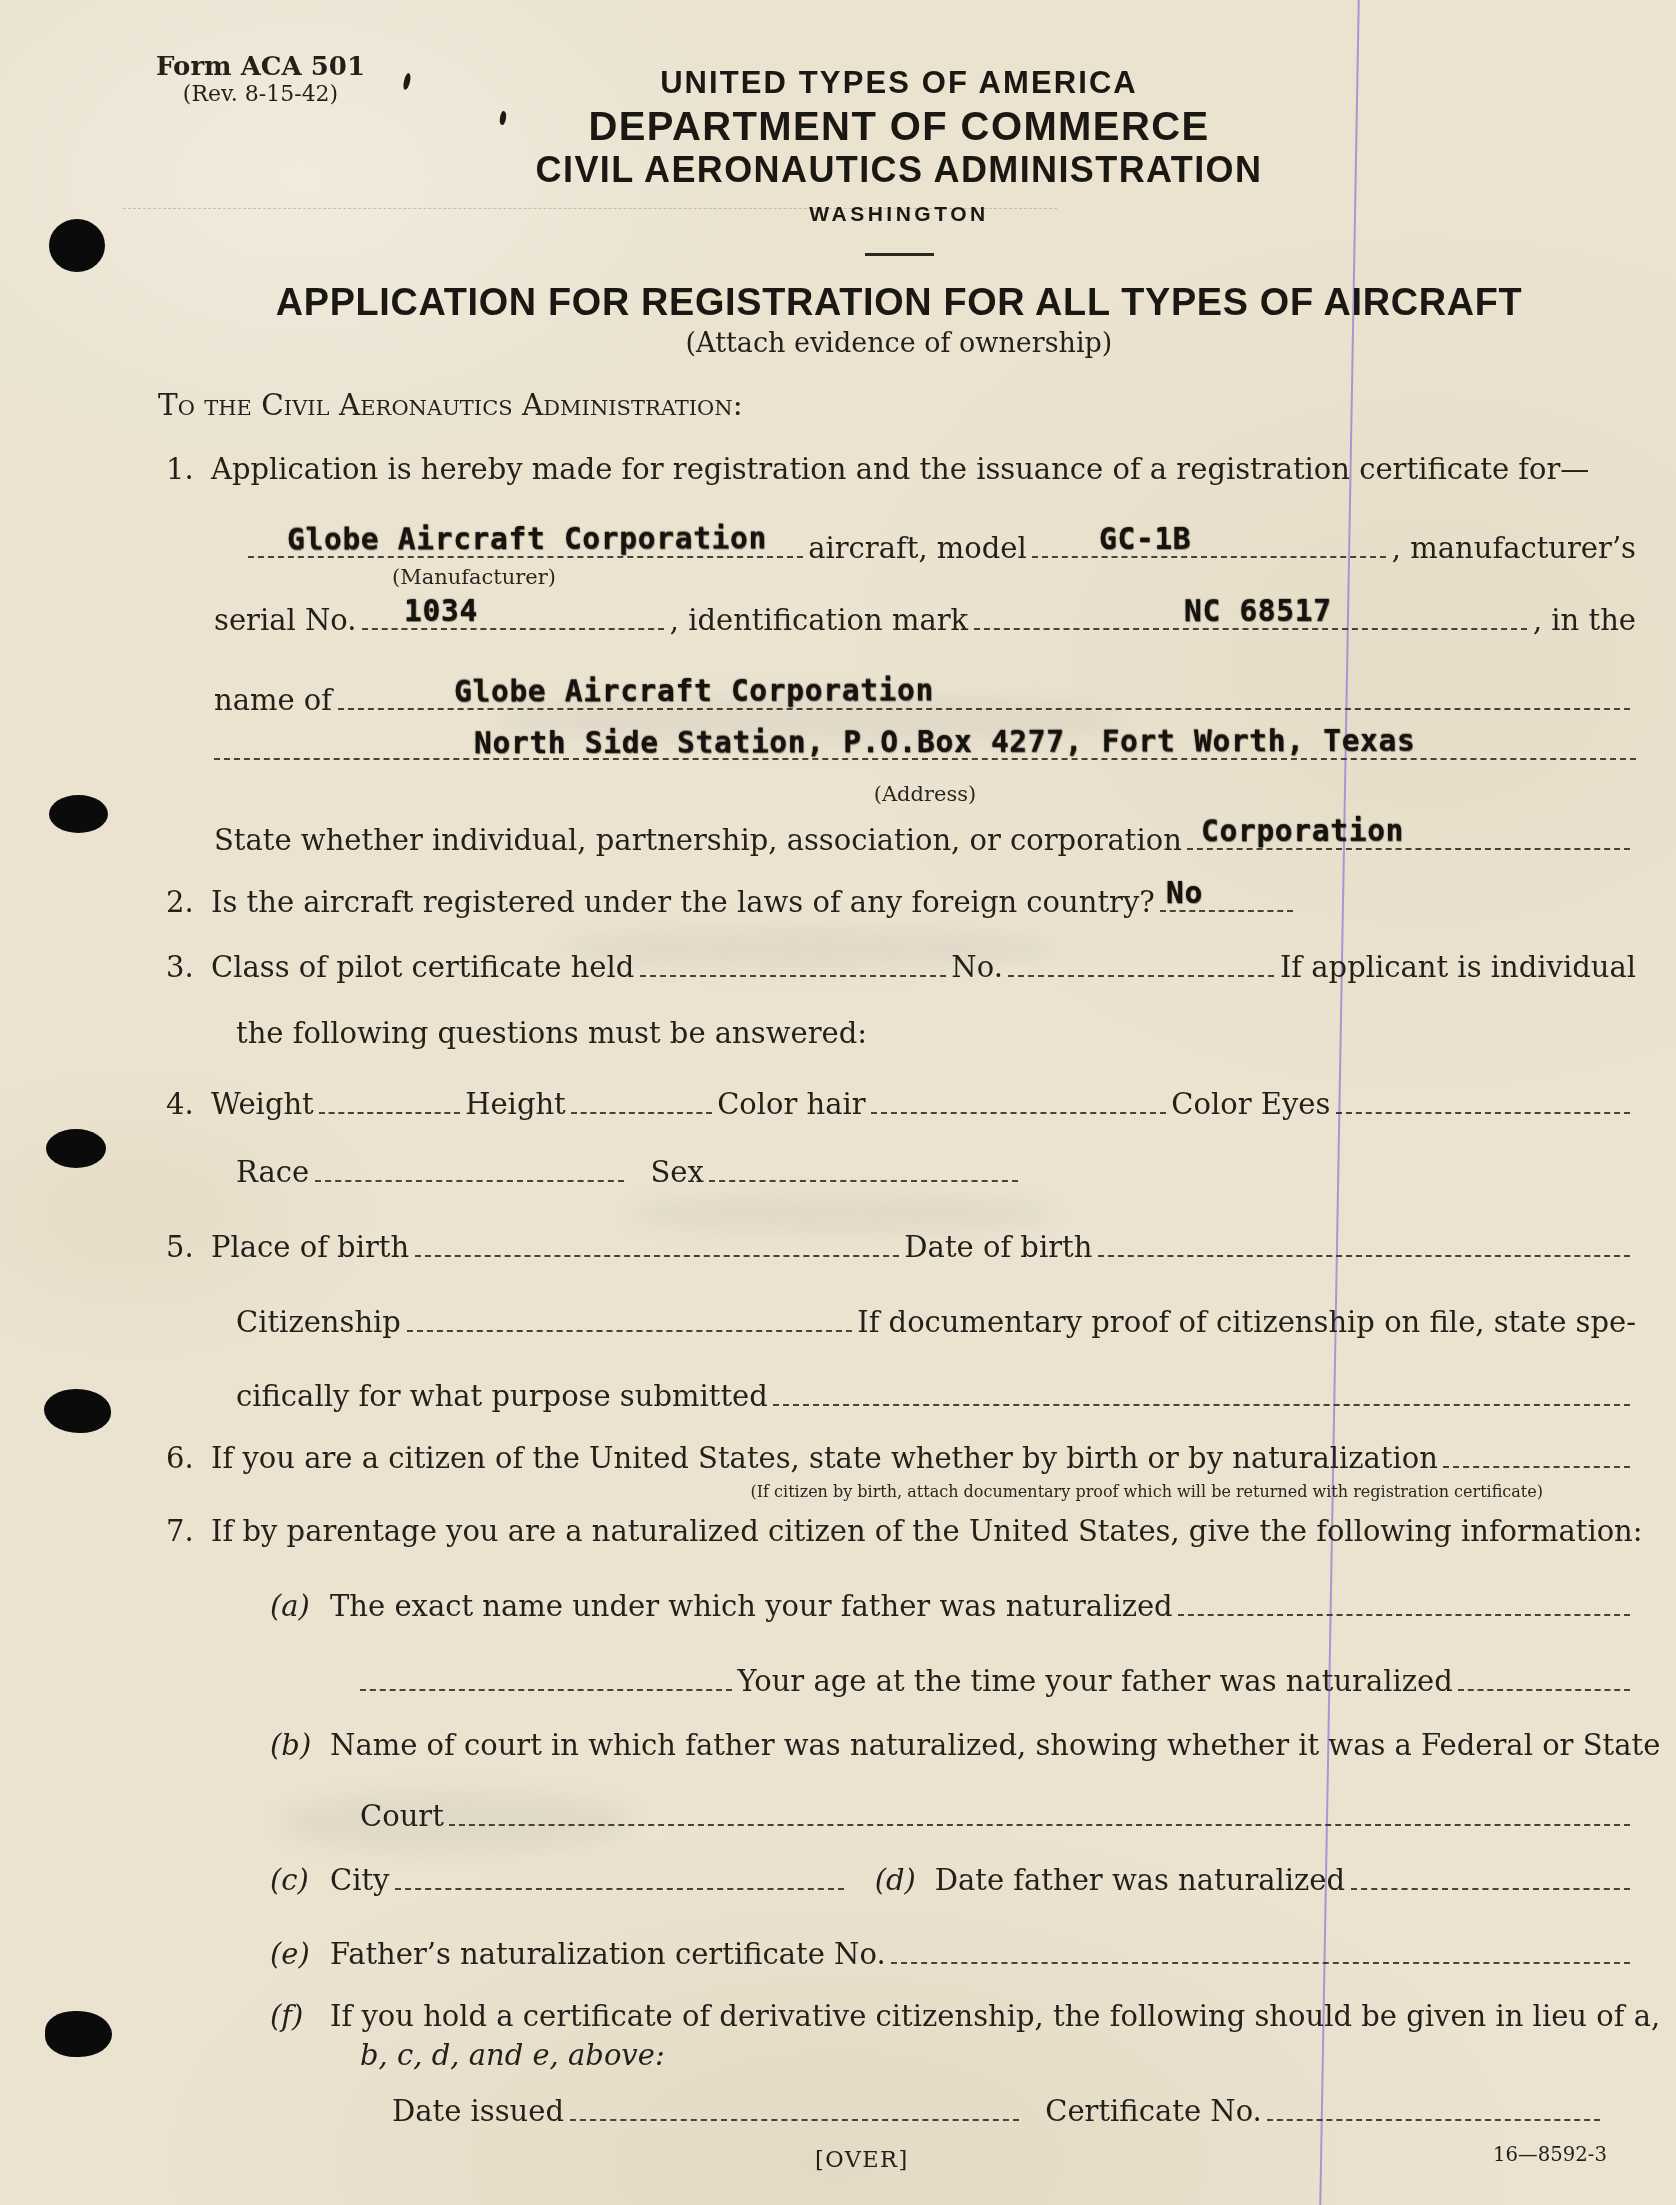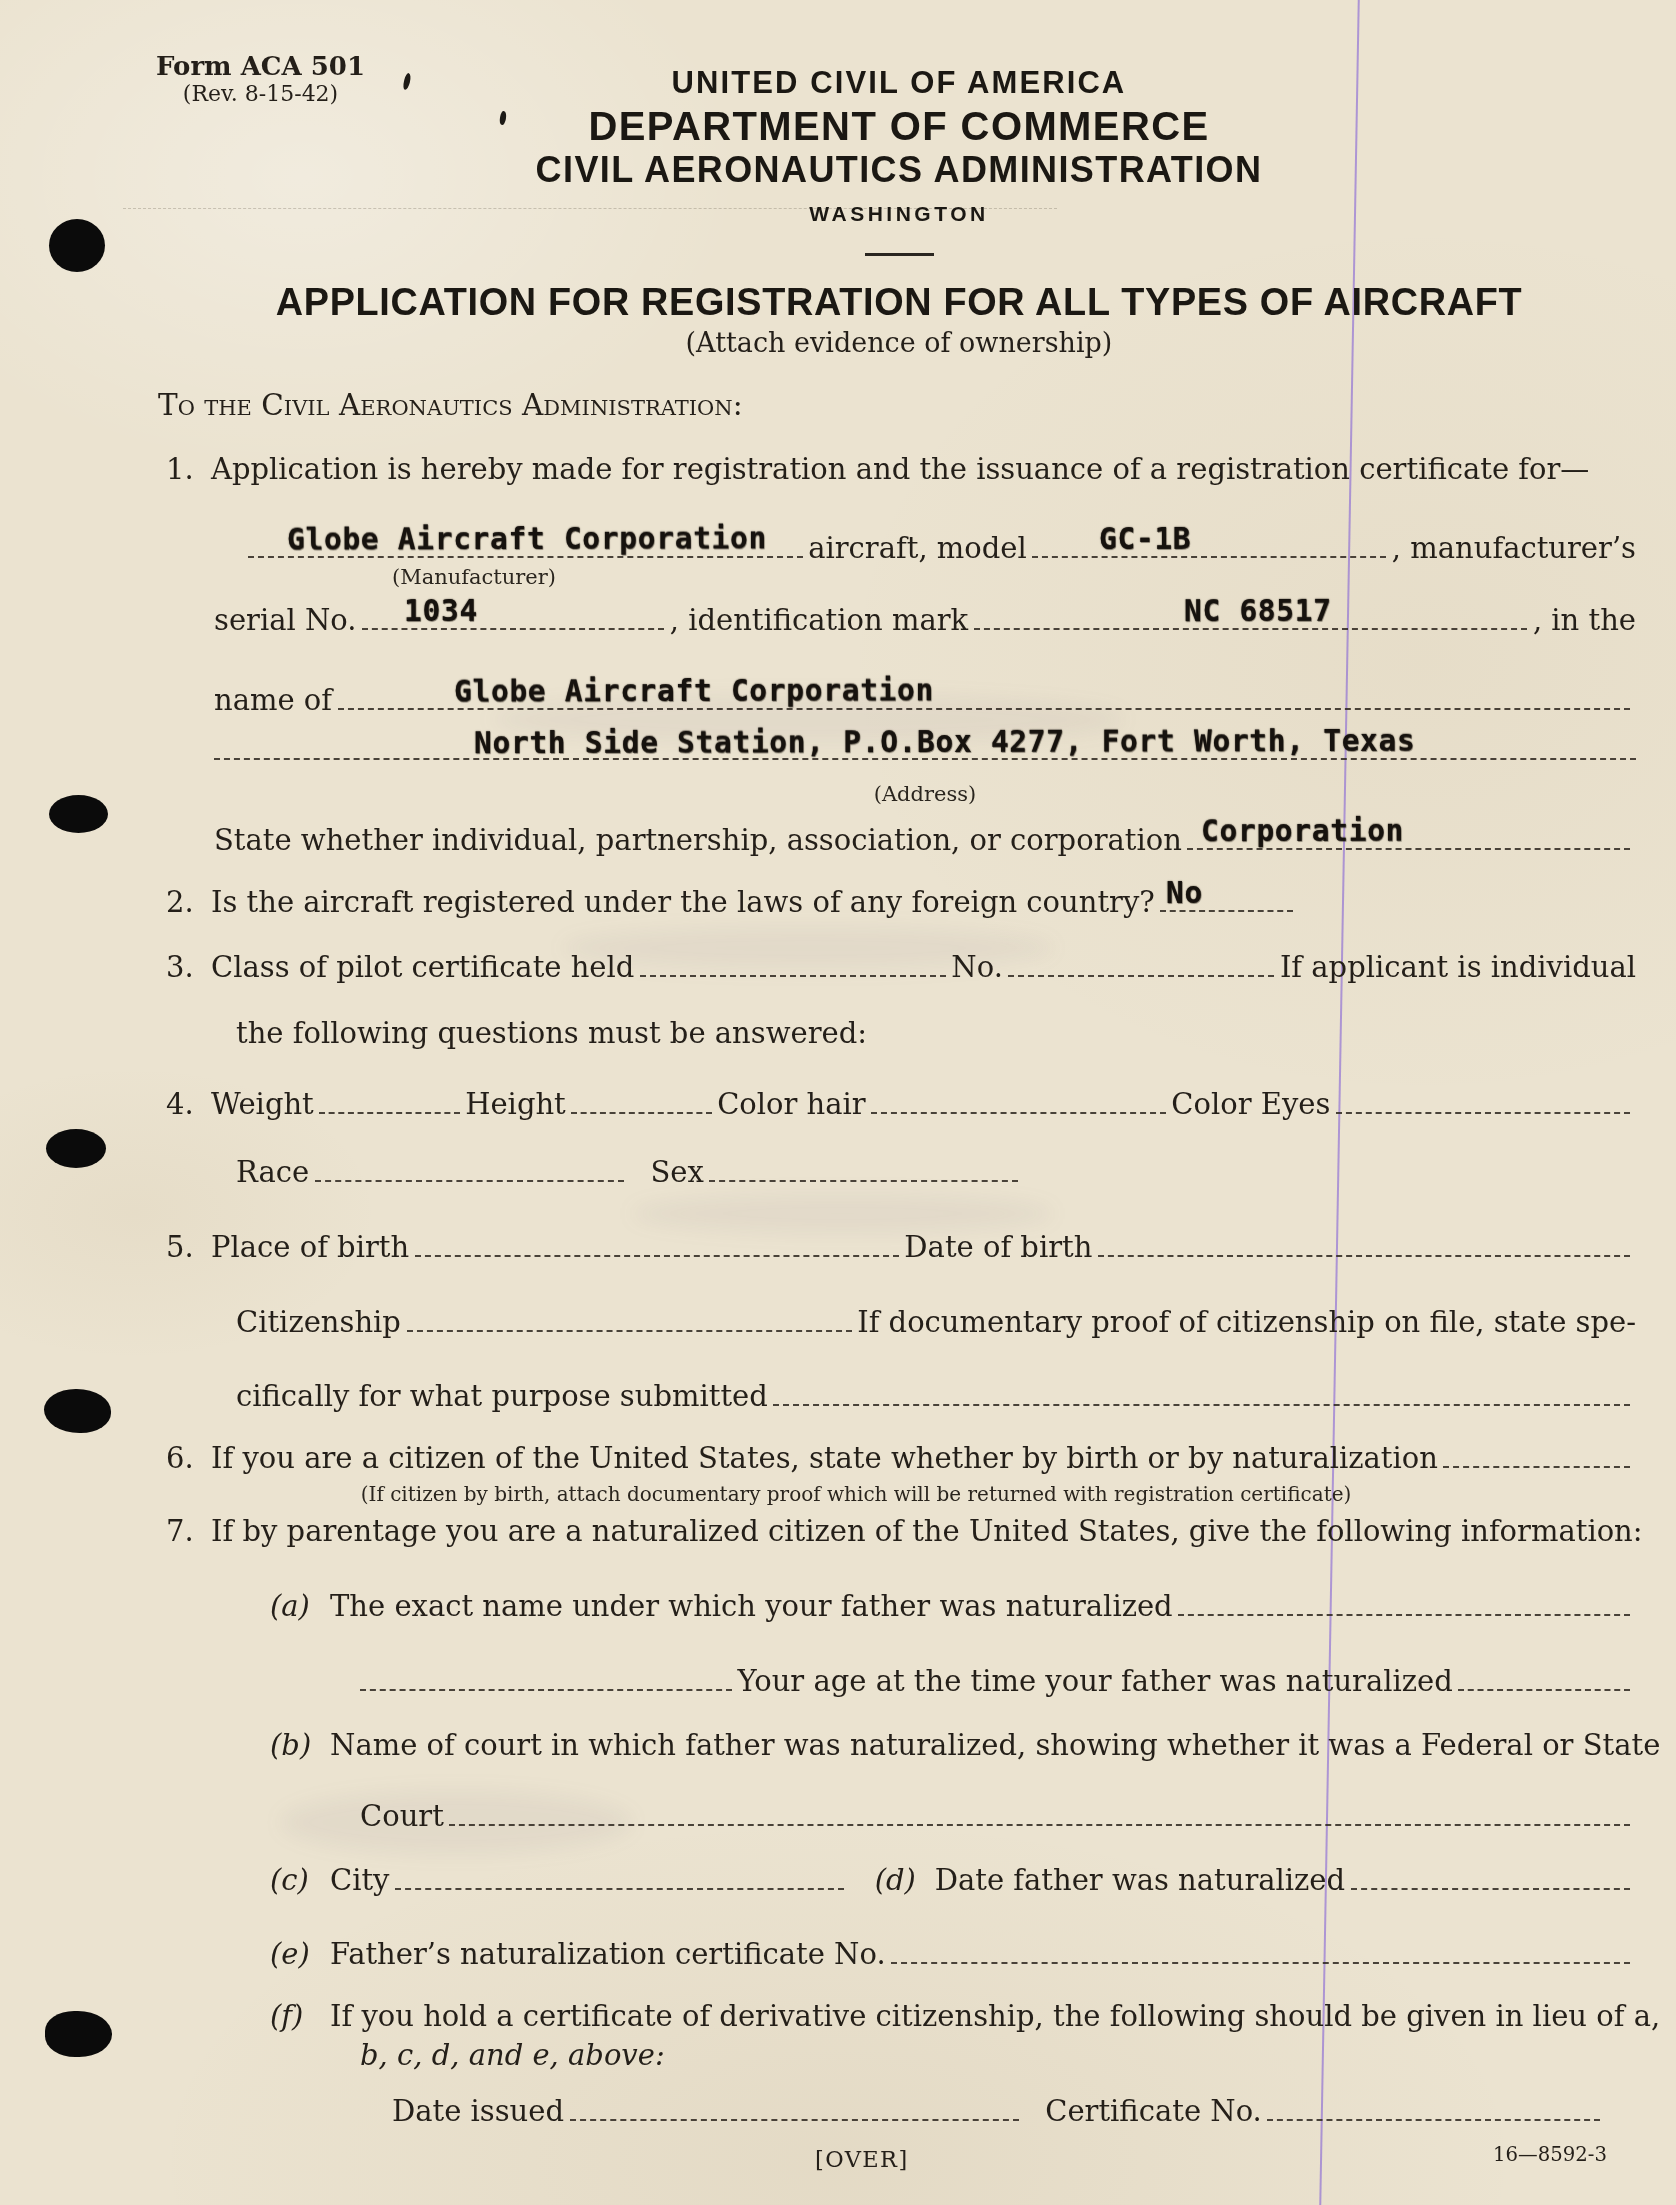--- a/index.html
+++ b/index.html
@@ -69,21 +69,21 @@
   <div class="smudge" style="left:562px;top:927px;width:492px;height:42px;"></div>
   <div class="smudge" style="left:632px;top:1194px;width:421px;height:39px;"></div>
   <div class="smudge" style="left:281px;top:1791px;width:351px;height:63px;"></div>
 
   <div class="abs" style="left:156px;top:51px;text-align:center;">
     <div style="font-size:26px;font-weight:bold;">Form ACA 501</div>
     <div style="font-size:22px;">(Rev. 8-15-42)</div>
   </div>
 
 
-  <div class="hdr" style="top:65px;font-size:31px;letter-spacing:2.1px;">UNITED CIVIL OF AMERICA</div>
+  <div class="hdr" style="top:65px;font-size:31px;letter-spacing:2.1px;">UNITED TYPES OF AMERICA</div>
   <div class="hdr" style="top:104px;font-size:40px;letter-spacing:1.4px;">DEPARTMENT OF COMMERCE</div>
   <div class="hdr" style="top:149px;font-size:36px;letter-spacing:1.4px;">CIVIL AERONAUTICS ADMINISTRATION</div>
   <div class="hdr" style="top:202px;font-size:21px;letter-spacing:3.5px;">WASHINGTON</div>
   <div class="serifc" style="top:246px;">
     <span style="display:inline-block;width:69px;height:3.5px;background:#2a2620;"></span>
   </div>
 
   <div class="hdr" style="top:280px;font-size:39px;letter-spacing:0.7px;transform:scaleX(0.97);">APPLICATION FOR REGISTRATION FOR ALL TYPES OF AIRCRAFT</div>
   <div class="serifc" style="top:327px;font-size:27px;">(Attach evidence of ownership)</div>
 
@@ -192,21 +192,21 @@
   <div class="row" style="left:236px;top:1379px;right:40px;">
     <span class="lbl">cifically for what purpose submitted</span>
     <span class="fill grow"></span>
   </div>
 
   <div class="row" style="left:166px;top:1441px;right:40px;">
     <span class="num">6.</span>
     <span class="lbl">If you are a citizen of the United States, state whether by birth or by naturalization</span>
     <span class="fill grow"></span>
   </div>
-  <div class="caption" style="left:169px;top:1482px;right:133px;text-align:center;font-size:20px;">(If citizen by birth, attach documentary proof which will be returned with registration certificate)</div>
+  <div class="caption" style="left:169px;top:1482px;right:133px;text-align:right;font-size:16px;">(If citizen by birth, attach documentary proof which will be returned with registration certificate)</div>
 
   <div class="row" style="left:166px;top:1514px;">
     <span class="num">7.</span>
     <span class="lbl">If by parentage you are a naturalized citizen of the United States, give the following information:</span>
   </div>
 
   <div class="row" style="left:270px;top:1589px;right:40px;">
     <span class="letter">(a)</span>
     <span class="lbl">The exact name under which your father was naturalized</span>
     <span class="fill grow"></span>

